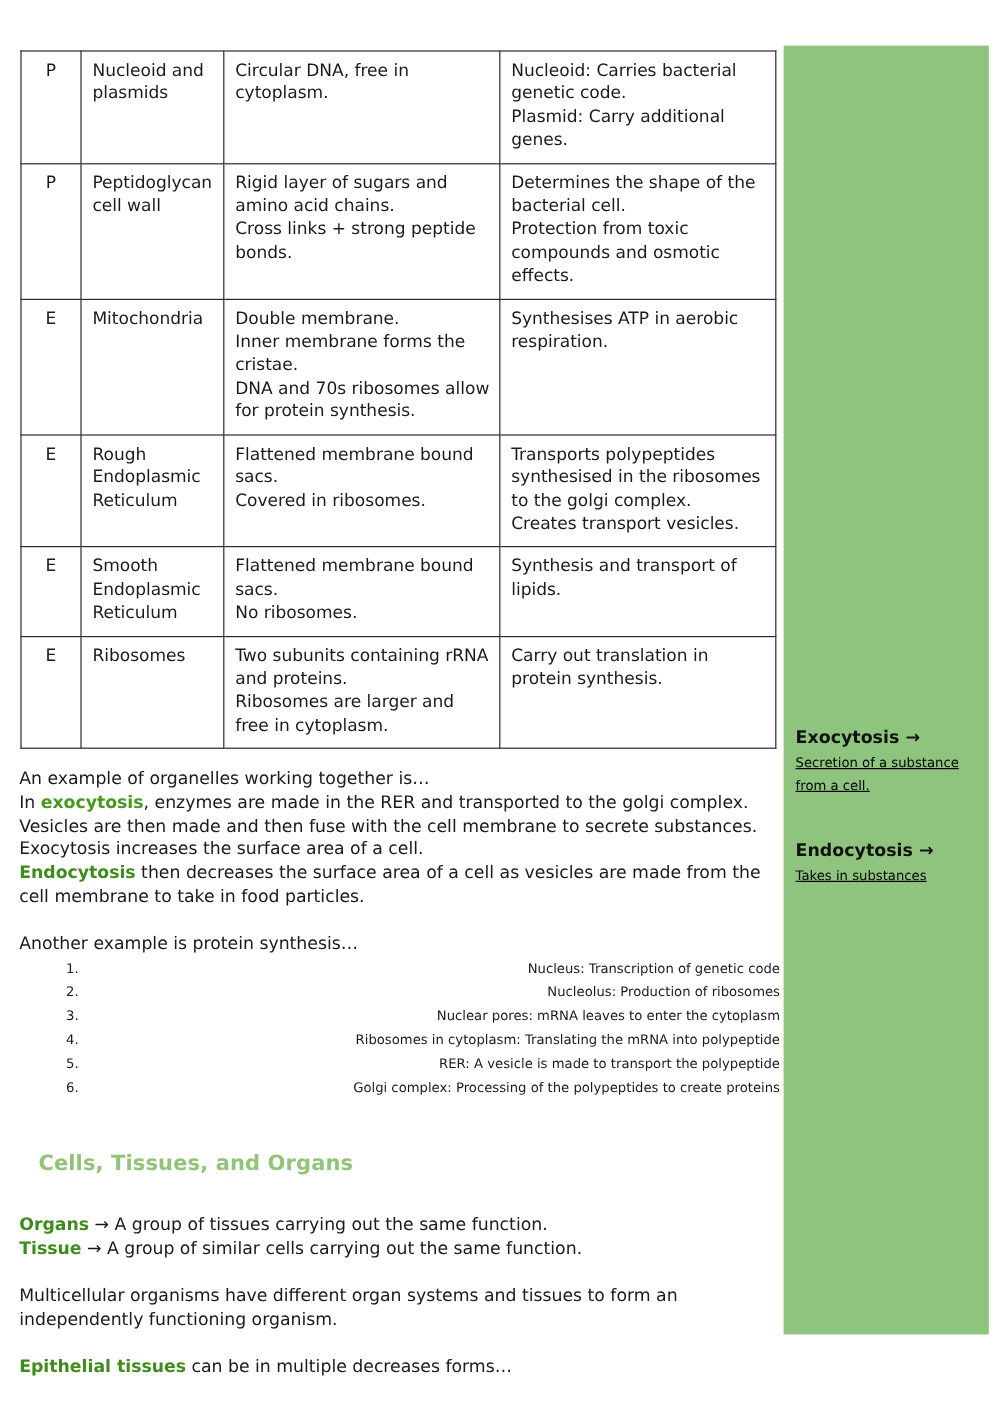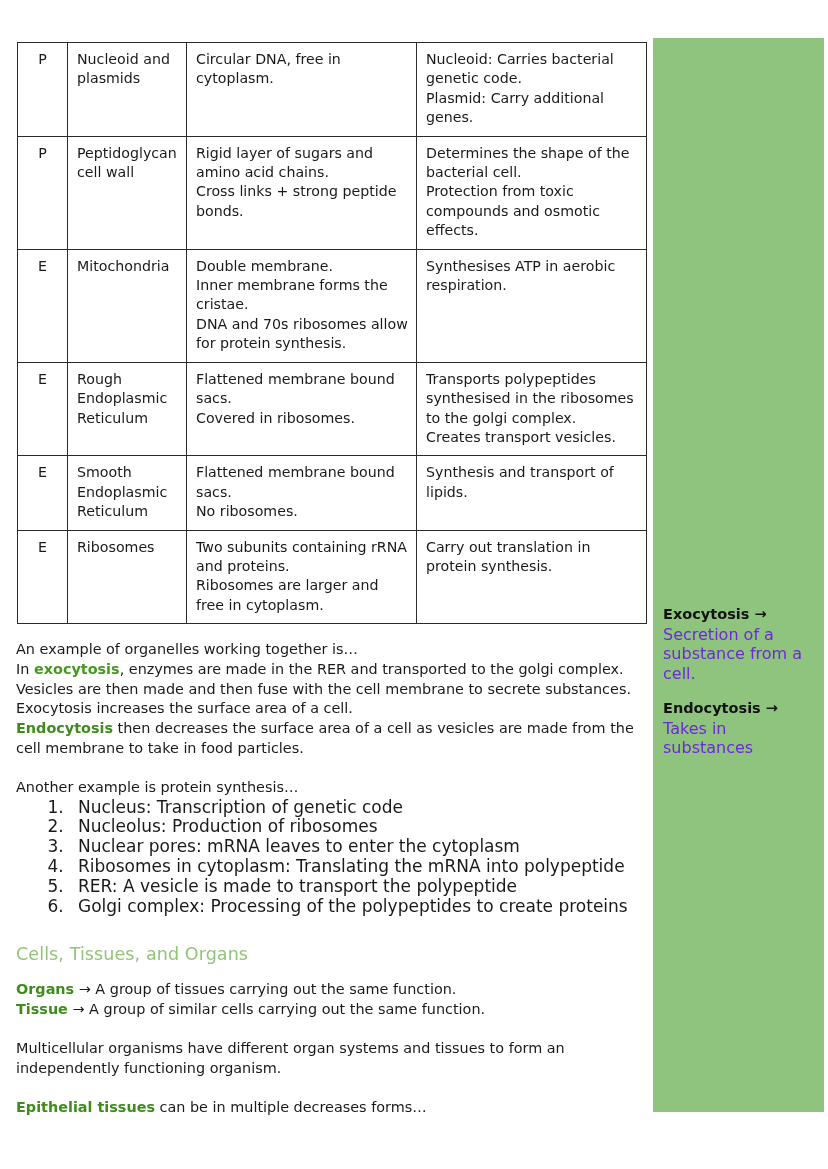--- a/index.html
+++ b/index.html
@@ -40,24 +40,25 @@
     font-size: 14.5px;
     color: #121212;
     line-height: 19.5px;
   }
   .side-arrow {
     font-weight: bold;
     font-size: 14.5px;
     color: #121212;
   }
   .side-def {
-    font-size: 16px;
-    color: #6d28d9;
+    font-size: 11px;
+    color: #000000;
     line-height: 19.5px;
     font-weight: normal;
+    text-decoration: underline;
   }
 
   
   #main-column {
     position: absolute;
     left: 0;
     top: 0;
     width: 653px;
   }
 
@@ -103,36 +104,37 @@
   .gap-sm { height: 14px; }
   strong.green {
     color: #46991f;
     font-weight: bold;
   }
   strong.greendark {
     color: #3f8c1d;
     font-weight: bold;
   }
   h2.section-heading {
-    margin: 0;
+    margin: 16px;
     font-size: 17.5px;
-    font-weight: normal;
+    font-weight: bold;
     color: #92c478;
     line-height: 23px;
     letter-spacing: 0.1px;
   }
   ol.steps {
     margin: 0;
     padding-left: 53px;
     list-style-position: outside;
   }
   ol.steps li {
-    font-size: 17px;
+    font-size: 11px;
     line-height: 19.8px;
     padding-left: 9px;
+    text-align: right;
   }
   .arrow { font-weight: normal; color: #1a1a1a; }
 </style>
 </head>
 <body>
 
 <aside id="side-panel">
   <div class="side-block" id="side-block-exocytosis">
     <div>
       <span class="side-term">Exocytosis</span>

